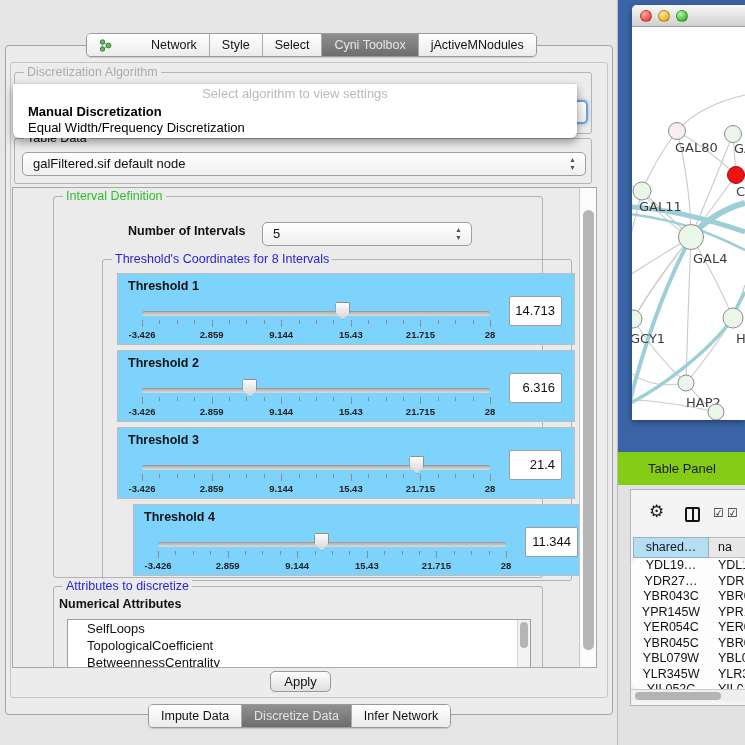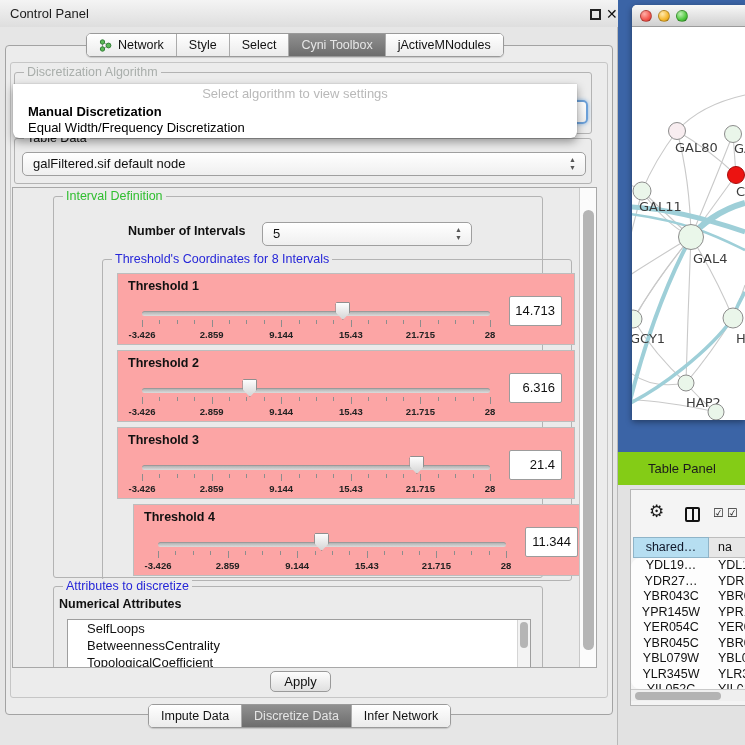--- a/index.html
+++ b/index.html
@@ -10,21 +10,21 @@
   #cp-titlebar{position:absolute;left:0;top:0;width:618px;height:27px;
     background:linear-gradient(#f4f4f4,#dedede);}
   #cp-title{position:absolute;left:10px;top:0;line-height:27px;font-size:13px;color:#1c1c1c;}
   #float-btn{position:absolute;left:590px;top:9px;width:11px;height:11px;border:2px solid #222;background:transparent;}
   #close-btn{position:absolute;left:606px;top:5px;font-size:14px;font-weight:bold;color:#111;line-height:18px;}
   
   .segctrl{position:absolute;display:flex;height:24px;border:1px solid #9a9a9a;border-radius:5px;
     background:#fff;box-shadow:0 1px 1px rgba(0,0,0,.15);overflow:hidden;}
   .seg{display:flex;align-items:center;padding:0 12px;font-size:12.5px;color:#111;
     background:linear-gradient(#ffffff,#ebebeb);border-left:1px solid #ababab;white-space:nowrap;}
-  .seg:first-child{border-left:none;}
+  .seg:first-child{border-left:none;gap:33px;}
   .seg.sel{background:linear-gradient(#909090,#6d6d6d);color:#e6e6e6;}
   .seg svg{margin-right:6px;}
   #top-tabs{left:86px;top:33px;z-index:3;}
   #bottom-tabs{left:148px;top:704px;z-index:3;}
   
   #tab-content-border{position:absolute;left:5px;top:45px;width:608px;height:670px;
     border:1px solid #a3a3a3;border-radius:4px;background:#ececec;}
   #inner-panel-border{position:absolute;left:10px;top:62px;width:598px;height:636px;
     border:1px solid #c6c6c6;border-radius:3px;}
   
@@ -51,21 +51,21 @@
   .popup-item{position:absolute;left:15px;line-height:16px;color:#000;white-space:nowrap;}
   
   #scrollpane{position:absolute;left:12px;top:187px;width:585px;height:481px;
     border:1px solid #a8a8a8;background:#ebebeb;overflow:hidden;}
   #vscroll{position:absolute;left:566px;top:0;width:18px;height:479px;background:#fbfbfb;border-left:1px solid #c8c8c8;}
   #vscroll-thumb{position:absolute;left:3px;top:22px;width:11px;height:440px;border-radius:6px;background:#b5b5b5;}
   
   #ivd-group{left:40px;top:8px;width:490px;height:382px;}
   #noi-label{position:absolute;left:74px;top:27px;font-weight:bold;font-size:12.5px;color:#111;}
   #thr-group{position:absolute;left:48px;top:62px;width:470px;height:322px;border:1px solid #b3b3b3;border-radius:3px;}
-  .thr{position:absolute;left:14px;width:458px;height:72px;border:1px solid #bdbdbd;background:#fca5a5;}
+  .thr{position:absolute;left:14px;width:458px;height:72px;border:1px solid #bdbdbd;background:#7dd3fc;}
   .thr-label{position:absolute;left:10px;top:5px;font-weight:bold;font-size:12.5px;color:#111;}
   .track{position:absolute;left:24px;top:37px;width:348px;height:5px;border-radius:3px;
     background:linear-gradient(#b3b3b3,#dcdcdc);border-top:1px solid #9a9a9a;}
   .thumb{position:absolute;top:28px;width:15px;height:18px;
     background:linear-gradient(#fdfdfd,#d5d5d5);border:1px solid #8f8f8f;
     clip-path:polygon(8% 0,92% 0,100% 12%,100% 55%,50% 100%,0 55%,0 12%);}
   .ticks{position:absolute;left:24px;top:46px;width:348px;height:22px;}
   .tick{position:absolute;top:0;width:1px;height:4px;background:#8d8d8d;}
   .tick.maj{height:7px;}
   .tlab{position:absolute;top:9px;transform:translateX(-50%);font-size:9.5px;font-weight:bold;color:#222;white-space:nowrap;}
@@ -111,25 +111,20 @@
   .trow{position:relative;height:15.5px;font-size:12.5px;color:#111;}
   .tc1{position:absolute;left:2px;top:0;width:76px;text-align:center;line-height:15.5px;}
   .tc2{position:absolute;left:78px;top:0;width:37px;padding-left:9px;line-height:15.5px;}
   #hscroll{position:absolute;left:0;top:199px;width:115px;height:12px;background:#efefef;border-top:1px solid #c9c9c9;}
   #hscroll-thumb{position:absolute;left:4px;top:2px;width:86px;height:8px;border-radius:4px;background:#b3b3b3;}
 </style>
 </head>
 <body>
 
 <div id="cp">
-  <div id="cp-titlebar">
-    <span id="cp-title">Control Panel</span>
-    <div id="float-btn"></div>
-    <span id="close-btn">✕</span>
-  </div>
 
   <div id="tab-content-border"></div>
   <div id="inner-panel-border"></div>
 
   <div class="segctrl" id="top-tabs">
     <div class="seg">
       <svg width="13" height="13" viewBox="0 0 13 13">
         <line x1="3.5" y1="3" x2="9.5" y2="6.5" stroke="#9a9a9a" stroke-width="1"></line>
         <line x1="3.5" y1="10" x2="9.5" y2="6.5" stroke="#9a9a9a" stroke-width="1"></line>
         <line x1="3.5" y1="3" x2="3.5" y2="10" stroke="#9a9a9a" stroke-width="1"></line>
@@ -338,22 +333,22 @@
       </div>
     </div>
 
     <div class="group" id="attr-group">
       <span class="group-title t-blue" style="background:#ebebeb;">Attributes to discretize</span>
     </div>
     <span id="na-label">Numerical Attributes</span>
     <div id="attr-list">
       <div id="attr-items">
           <div class="attr-item">SelfLoops</div>
+          <div class="attr-item">TopologicalCoefficient</div>
           <div class="attr-item">BetweennessCentrality</div>
-          <div class="attr-item">TopologicalCoefficient</div>
         </div>
       <div id="attr-vscroll">
           <div id="attr-vthumb"></div>
         </div>
     </div>
 
     <div id="vscroll">
         <div id="vscroll-thumb"></div>
       </div>
   </div>

